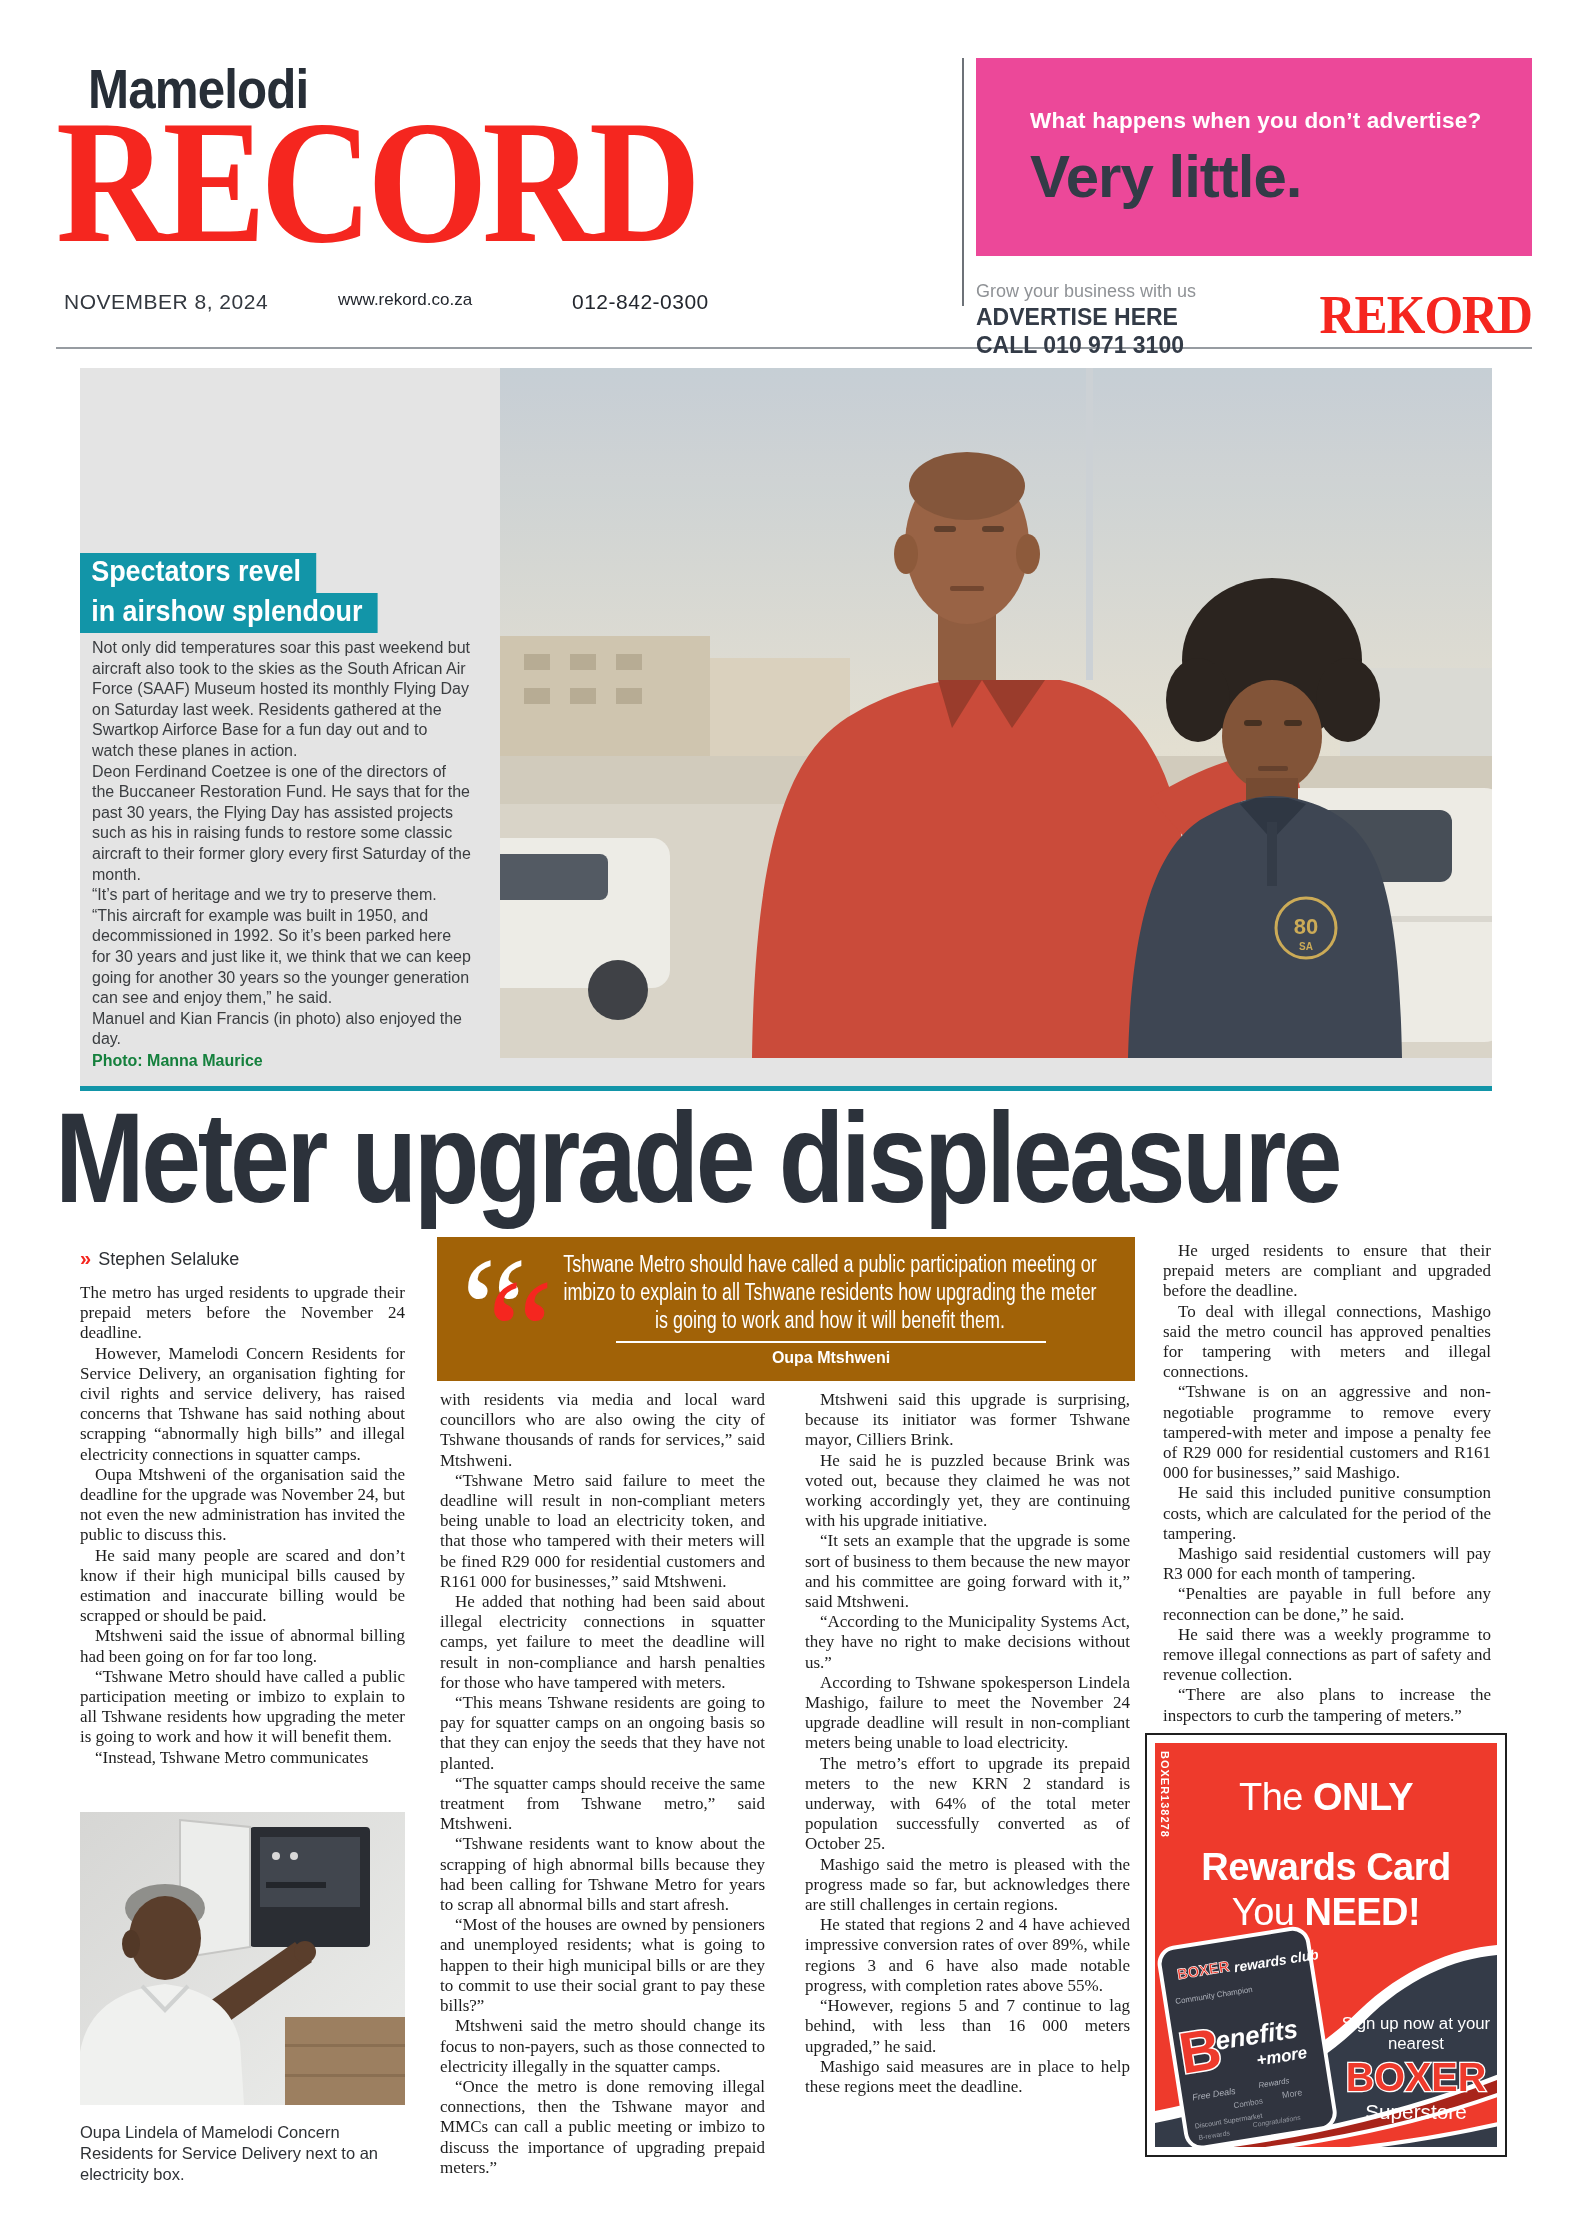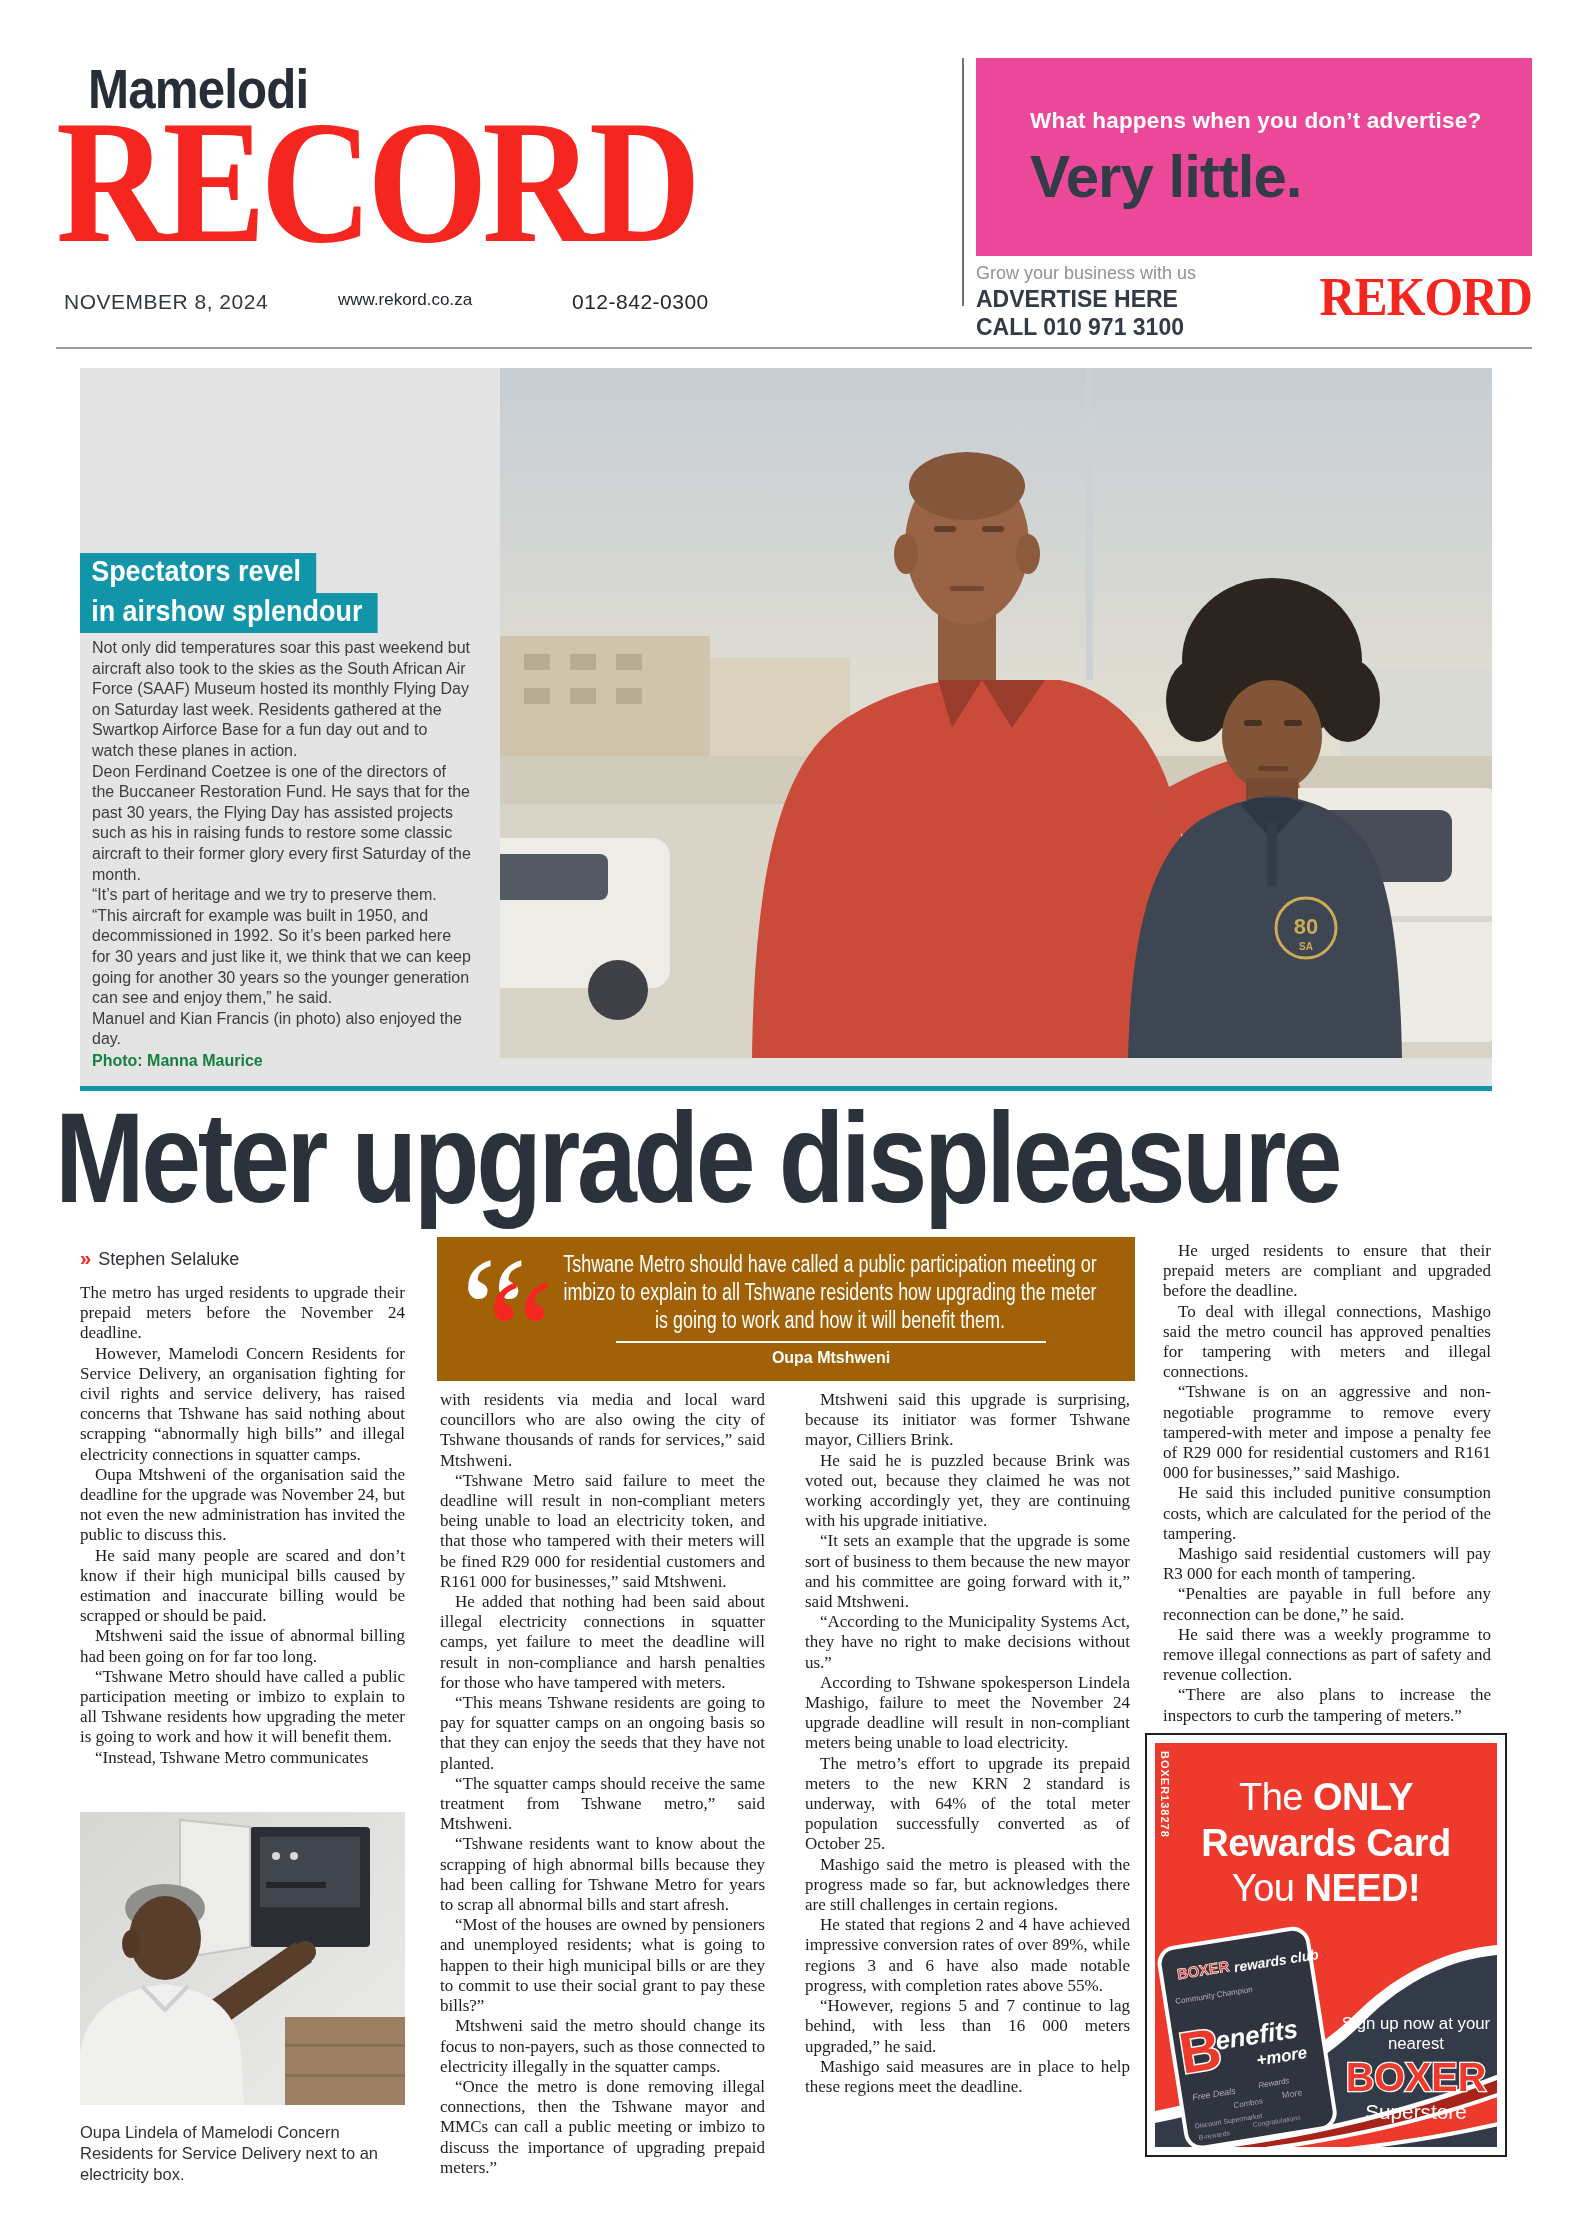--- a/index.html
+++ b/index.html
@@ -17,21 +17,21 @@
   .website{left:338px;font-size:17px;color:#23272e;}
   .phone{left:572px;font-size:21px;color:#23272e;letter-spacing:.5px;}
   .vrule{position:absolute;left:962px;top:58px;width:2px;height:248px;background:#6d7278;}
   .toprule{position:absolute;left:56px;top:347px;width:1476px;height:2px;background:#979ca1;}
 
   
   .top-ad{position:absolute;left:976px;top:58px;width:556px;}
   .top-ad-red{height:198px;background:#ec4899;box-sizing:border-box;padding:50px 20px 0 54px;}
   .top-ad-q{color:#ffffff;font-weight:700;font-size:22.5px;letter-spacing:.2px;}
   .top-ad-a{color:#333b47;font-weight:700;font-size:60px;letter-spacing:-1px;margin-top:8px;}
-  .top-ad-bottom{display:flex;justify-content:space-between;align-items:flex-start;margin-top:6px;}
+  .top-ad-bottom{display:flex;justify-content:space-between;align-items:flex-start;margin-top:24px;}
   .tagline{color:#8f9296;font-size:18px;line-height:1.25;}
   .advertise,.call{color:#333b47;font-weight:700;font-size:23px;line-height:1.25;}
   .rekord-brand{font-family:"Liberation Serif",serif;font-weight:700;color:#f5261f;font-size:54px;
                 line-height:1;margin-top:8px;letter-spacing:-1px;transform:scaleX(.92);transform-origin:right top;}
 
   
   .gray-panel{position:absolute;left:80px;top:368px;width:1412px;height:718px;background:#e4e4e4;
               border-bottom:5px solid #1295a8;}
   .main-photo{position:absolute;right:0;top:0;width:992px;height:690px;display:block;}
   .sidebar-title{position:absolute;left:0;top:185px;}
@@ -77,21 +77,21 @@
 
   
   .boxer{position:absolute;left:1145px;top:1733px;width:362px;height:424px;box-sizing:border-box;
          border:2px solid #1f1f1f;background:#fff;padding:8px;}
   .boxer-inner{position:relative;width:100%;height:100%;background:#ee3a2c;overflow:hidden;}
   .boxer-code{position:absolute;top:8px;left:4px;writing-mode:vertical-rl;text-orientation:mixed;
               color:#ffffff;font-size:11px;font-weight:700;letter-spacing:1px;}
   .boxer-head{margin-top:32px;text-align:center;color:#ffffff;font-size:38px;line-height:1.2;
               letter-spacing:-.5px;}
   .boxer-head .lt{font-weight:400;}
-  .boxer-head .hv{font-weight:700;}
+  .boxer-head .hv{font-weight:700;margin-top:24px;}
   .boxer-bottom{position:absolute;left:0;bottom:0;width:100%;height:224px;display:block;}
 </style>
 </head>
 <body>
 
 <div class="page">
 
   <div class="kicker">Mamelodi</div>
   <div class="record">RECORD</div>
   <div class="dateline date" style="position:absolute;">NOVEMBER 8, 2024</div>

